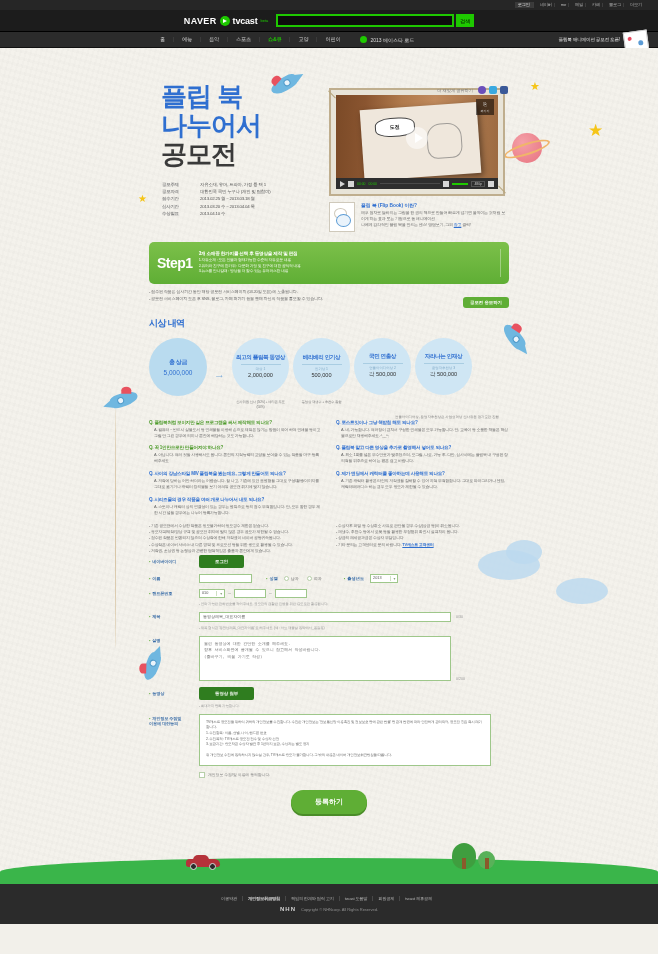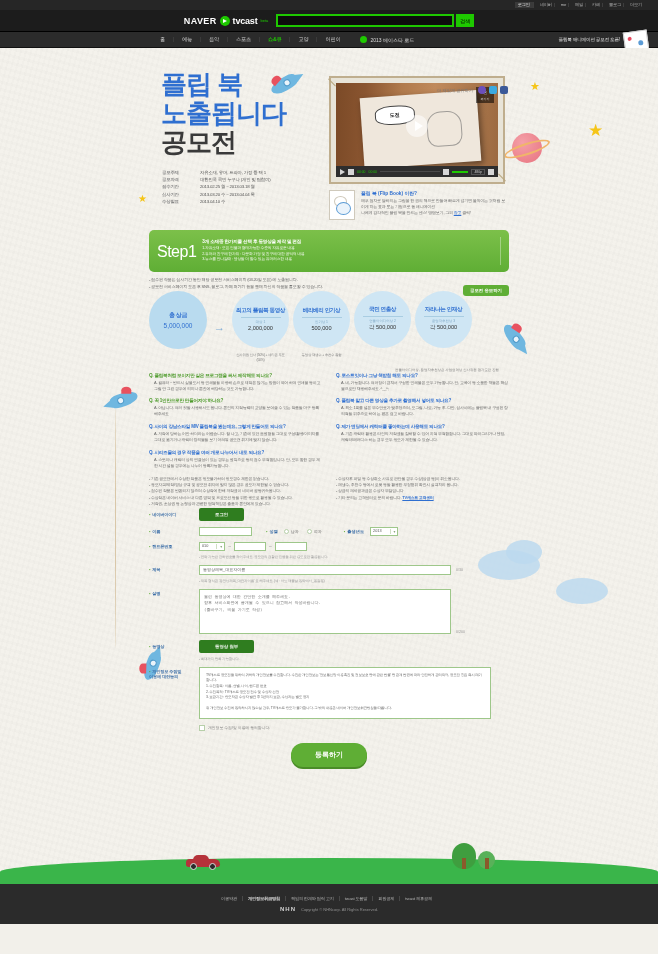--- a/index.html
+++ b/index.html
@@ -73,21 +73,21 @@
     background:#f4f2ec;
     overflow:hidden;
   }
   .paper-tex{
     position:absolute;inset:0;
     background:
       repeating-linear-gradient(105deg, rgba(0,0,0,.012) 0 2px, rgba(255,255,255,.02) 2px 5px),
       repeating-linear-gradient(15deg, rgba(0,0,0,.01) 0 3px, rgba(255,255,255,.015) 3px 7px),
       #f4f2ec;
   }
-  .wrap{ position:relative; width:360px; margin:4px auto; padding-top:10px;}
+  .wrap{ position:relative; width:360px; margin:16px auto; padding-top:10px;}
 
   
   .social{ position:absolute; right:150px; top:38px; display:flex;align-items:center;gap:3px; z-index:5;}
   .social .t{ font-size:4.2px;color:#777; margin-right:2px;}
   .social i{ width:8px;height:8px;border-radius:2px;display:inline-block;}
   .social .me{background:#6b4fbb;border-radius:50%;}
   .social .tw{background:#3aa9e0;}
   .social .fb{background:#3b5998;}
 
   
@@ -159,21 +159,21 @@
   .fb-txt h4{ font-size:4.8px;color:#2f6fd0;margin-bottom:2px;}
   .fb-txt p{ font-size:4px;color:#666;line-height:1.5;letter-spacing:-.2px;}
   .fb-txt .hl{color:#2f6fd0;text-decoration:underline;}
 
   
   .steps{
     margin-top:8px; background:linear-gradient(180deg,#7cc04a,#5fae35); border-radius:5px;
     display:flex; align-items:center; padding:7px 8px; gap:6px; color:#fff; position:relative;
   }
   .steps .grp{ display:flex; align-items:flex-start; gap:6px; flex:1;}
-  .steps .lbl{ font-size:16px; font-weight:normal; letter-spacing:-.5px; flex:none; padding-top:4px;}
+  .steps .lbl{ font-size:14px; font-weight:bold; letter-spacing:-.5px; flex:none; padding-top:4px;}
   .steps .tx h5{ font-size:4.6px; margin-bottom:2px; letter-spacing:-.2px;}
   .steps .tx p{ font-size:3.8px; line-height:1.45; letter-spacing:-.2px; opacity:.95;}
   .steps .divider{ width:1px; height:28px; background:rgba(255,255,255,.35);}
 
   .notice-sm{ margin-top:5px; position:relative; padding-right:58px;}
   .notice-sm p{ font-size:4.1px;color:#666;line-height:1.7;letter-spacing:-.2px;}
   .btn-apply-top{
     position:absolute;right:0;top:8px;background:#5fae35;color:#fff;border:none;border-radius:3px;
     font-size:4.4px;padding:3px 7px;cursor:pointer;font-weight:bold;
   }
@@ -404,21 +404,21 @@
     <i class="me"></i>
     <i class="tw"></i>
     <i class="fb"></i>
   </div>
 
   <div class="wrap">
 
     <div class="hero">
       <h1>
         <span>플립 북</span><br>
-        <span>노출됩니다</span><br>
+        <span>나누어서</span><br>
         <span class="l3">공모전</span>
       </h1>
 
       <div class="meta">
         <div class="row">
             <b>공모주제</b>
             <span>자유소재, 유머, 드라마, 가정 중 택 1</span>
           </div>
         <div class="row">
             <b>공모자격</b>
@@ -490,20 +490,21 @@
       </div>
       <div class="divider"></div>
     </div>
 
     <div class="notice-sm">
       <p>- 접수된 작품은 심사기간 동안 해당 공모전 서비스페이지 (03.20일 오픈) 에 노출됩니다.</p>
       <p>- 공모전 서비스페이지 오픈 후 SNS, 블로그, 카페 퍼가기 등을 통해 자신의 작품을 홍보할 수 있습니다.</p>
       <button class="btn-apply-top">공모전 응모하기</button>
     </div>
 
+    <h2 class="sec-h">시상 내역</h2>
     <div class="prizes">
       <div class="pz-total">
         <span class="t">총 상금</span>
         <span class="v">5,000,000</span>
       </div>
       <div class="arrow">→</div>
       <div class="pz">
         <div class="circ">
           <div class="nm">최고의
 플립북 동영상</div>

